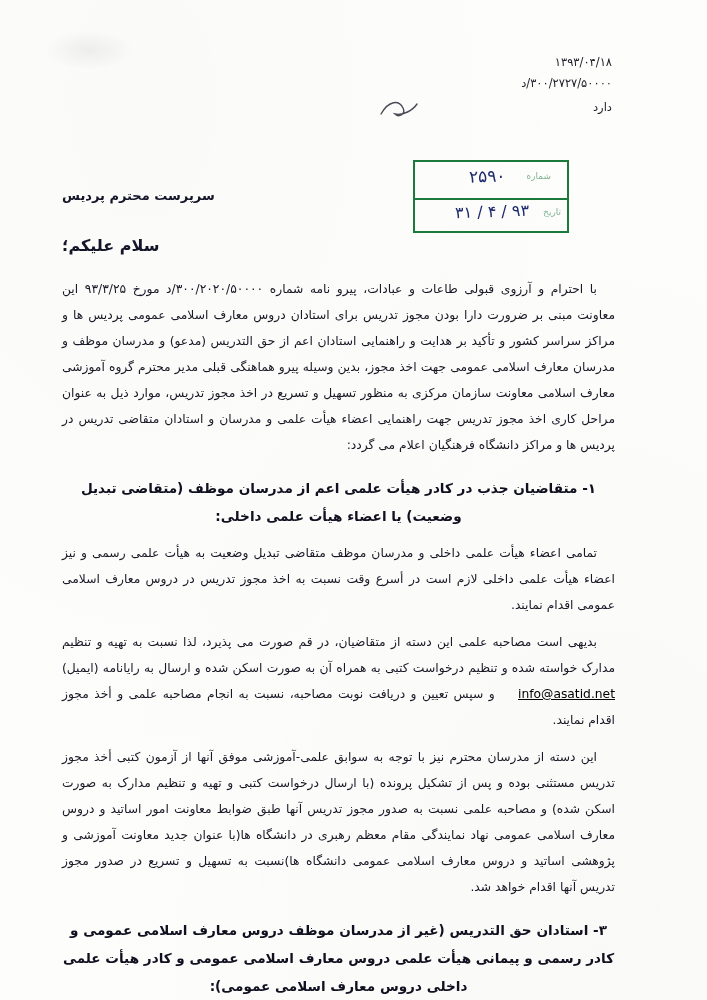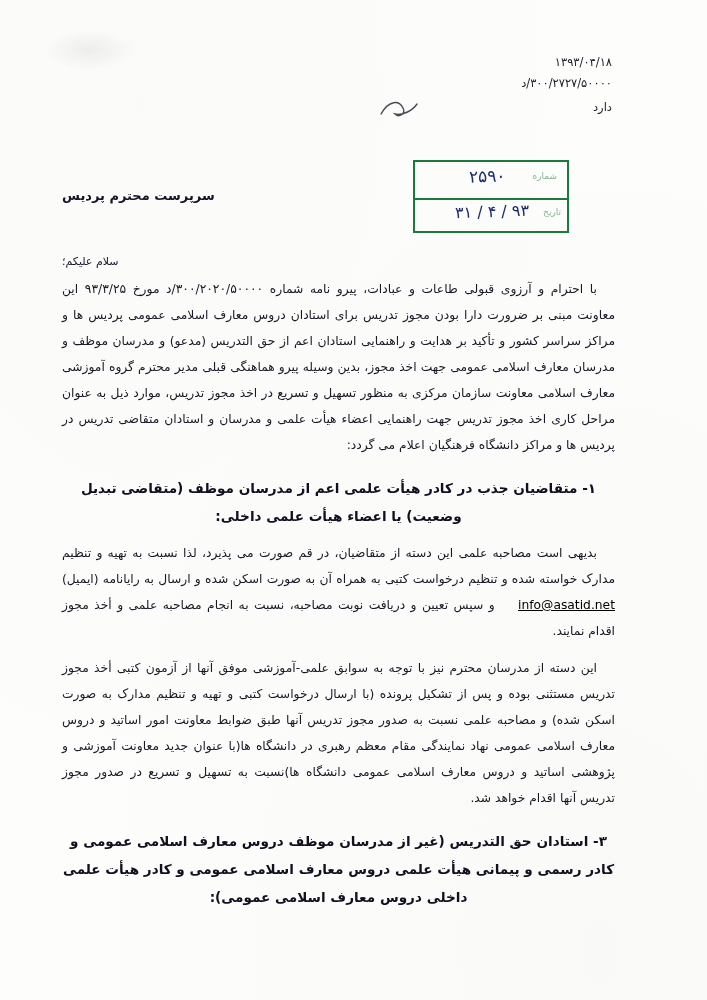--- a/index.html
+++ b/index.html
@@ -79,21 +79,21 @@
   .stamp-divider {
     position: absolute;
     left: 0;
     right: 0;
     top: 36px;
     height: 2px;
     background: #1a7a3c;
   }
   .stamp-label-1 {
     position: absolute;
-    right: 10px;
+    right: 16px;
     top: 9px;
     font-size: 9px;
     color: #19753a;
     opacity: 0.55;
   }
   .stamp-label-2 {
     position: absolute;
     right: 6px;
     top: 45px;
     font-size: 9px;
@@ -124,25 +124,24 @@
     left: 62px;
     font-size: 13px;
     font-weight: bold;
     color: #15152a;
     direction: rtl;
   }
   .greeting {
     position: absolute;
     top: 236px;
     left: 62px;
-    font-size: 11px;
-    font-weight: normal;
+    font-size: 16px;
+    font-weight: bold;
     color: #15152a;
     direction: rtl;
-    margin-top: 19px;
   }
 
   .body-wrap {
     position: absolute;
     top: 276px;
     right: 92px;
     left: 62px;
     direction: rtl;
     text-align: justify;
   }
@@ -214,20 +213,21 @@
   </div>
 
   <div class="addressee">سرپرست محترم پردیس</div>
   <div class="greeting">سلام علیکم؛</div>
 
   <div class="body-wrap">
 
     <p class="para indent">با احترام و آرزوی قبولی طاعات و عبادات، پیرو نامه شماره ۳۰۰/۲۰۲۰/۵۰۰۰۰/د مورخ ۹۳/۳/۲۵ این معاونت مبنی بر ضرورت دارا بودن مجوز تدریس برای استادان دروس معارف اسلامی عمومی پردیس ها و مراکز سراسر کشور و تأکید بر هدایت و راهنمایی استادان اعم از حق التدریس (مدعو) و مدرسان موظف و مدرسان معارف اسلامی عمومی جهت اخذ مجوز، بدین وسیله پیرو هماهنگی قبلی مدیر محترم گروه آموزشی معارف اسلامی معاونت سازمان مرکزی به منظور تسهیل و تسریع در اخذ مجوز تدریس، موارد ذیل به عنوان مراحل کاری اخذ مجوز تدریس جهت راهنمایی اعضاء هیأت علمی و مدرسان و استادان متقاضی تدریس در پردیس ها و مراکز دانشگاه فرهنگیان اعلام می گردد:</p>
 
     <h2 class="section">۱- متقاضیان جذب در کادر هیأت علمی اعم از مدرسان موظف (متقاضی تبدیل وضعیت) یا اعضاء هیأت علمی داخلی:</h2>
+    <p class="para indent">تمامی اعضاء هیأت علمی داخلی و مدرسان موظف متقاضی تبدیل وضعیت به هیأت علمی رسمی و نیز اعضاء هیأت علمی داخلی لازم است در أسرع وقت نسبت به اخذ مجوز تدریس در دروس معارف اسلامی عمومی اقدام نمایند.</p>
     <p class="para indent">
       <span>بدیهی است مصاحبه علمی این دسته از متقاضیان، در قم صورت می پذیرد، لذا نسبت به تهیه و تنظیم مدارک خواسته شده و تنظیم درخواست کتبی به همراه آن به صورت اسکن شده و ارسال به رایانامه (ایمیل) </span><a class="email" href="#">info@asatid.net</a><span> و سپس تعیین و دریافت نوبت مصاحبه، نسبت به انجام مصاحبه علمی و أخذ مجوز اقدام نمایند.</span>
     </p>
 
     <p class="para indent">این دسته از مدرسان محترم نیز با توجه به سوابق علمی-آموزشی موفق آنها از آزمون کتبی أخذ مجوز تدریس مستثنی بوده و پس از تشکیل پرونده (با ارسال درخواست کتبی و تهیه و تنظیم مدارک به صورت اسکن شده) و مصاحبه علمی نسبت به صدور مجوز تدریس آنها طبق ضوابط معاونت امور اساتید و دروس معارف اسلامی عمومی نهاد نمایندگی مقام معظم رهبری در دانشگاه ها(با عنوان جدید معاونت آموزشی و پژوهشی اساتید و دروس معارف اسلامی عمومی دانشگاه ها)نسبت به تسهیل و تسریع در صدور مجوز تدریس آنها اقدام خواهد شد.</p>
 
     <h2 class="section">۳- استادان حق التدریس (غیر از مدرسان موظف دروس معارف اسلامی عمومی و کادر رسمی و پیمانی هیأت علمی دروس معارف اسلامی عمومی و کادر هیأت علمی داخلی دروس معارف اسلامی عمومی):</h2>
 
   </div>
 

